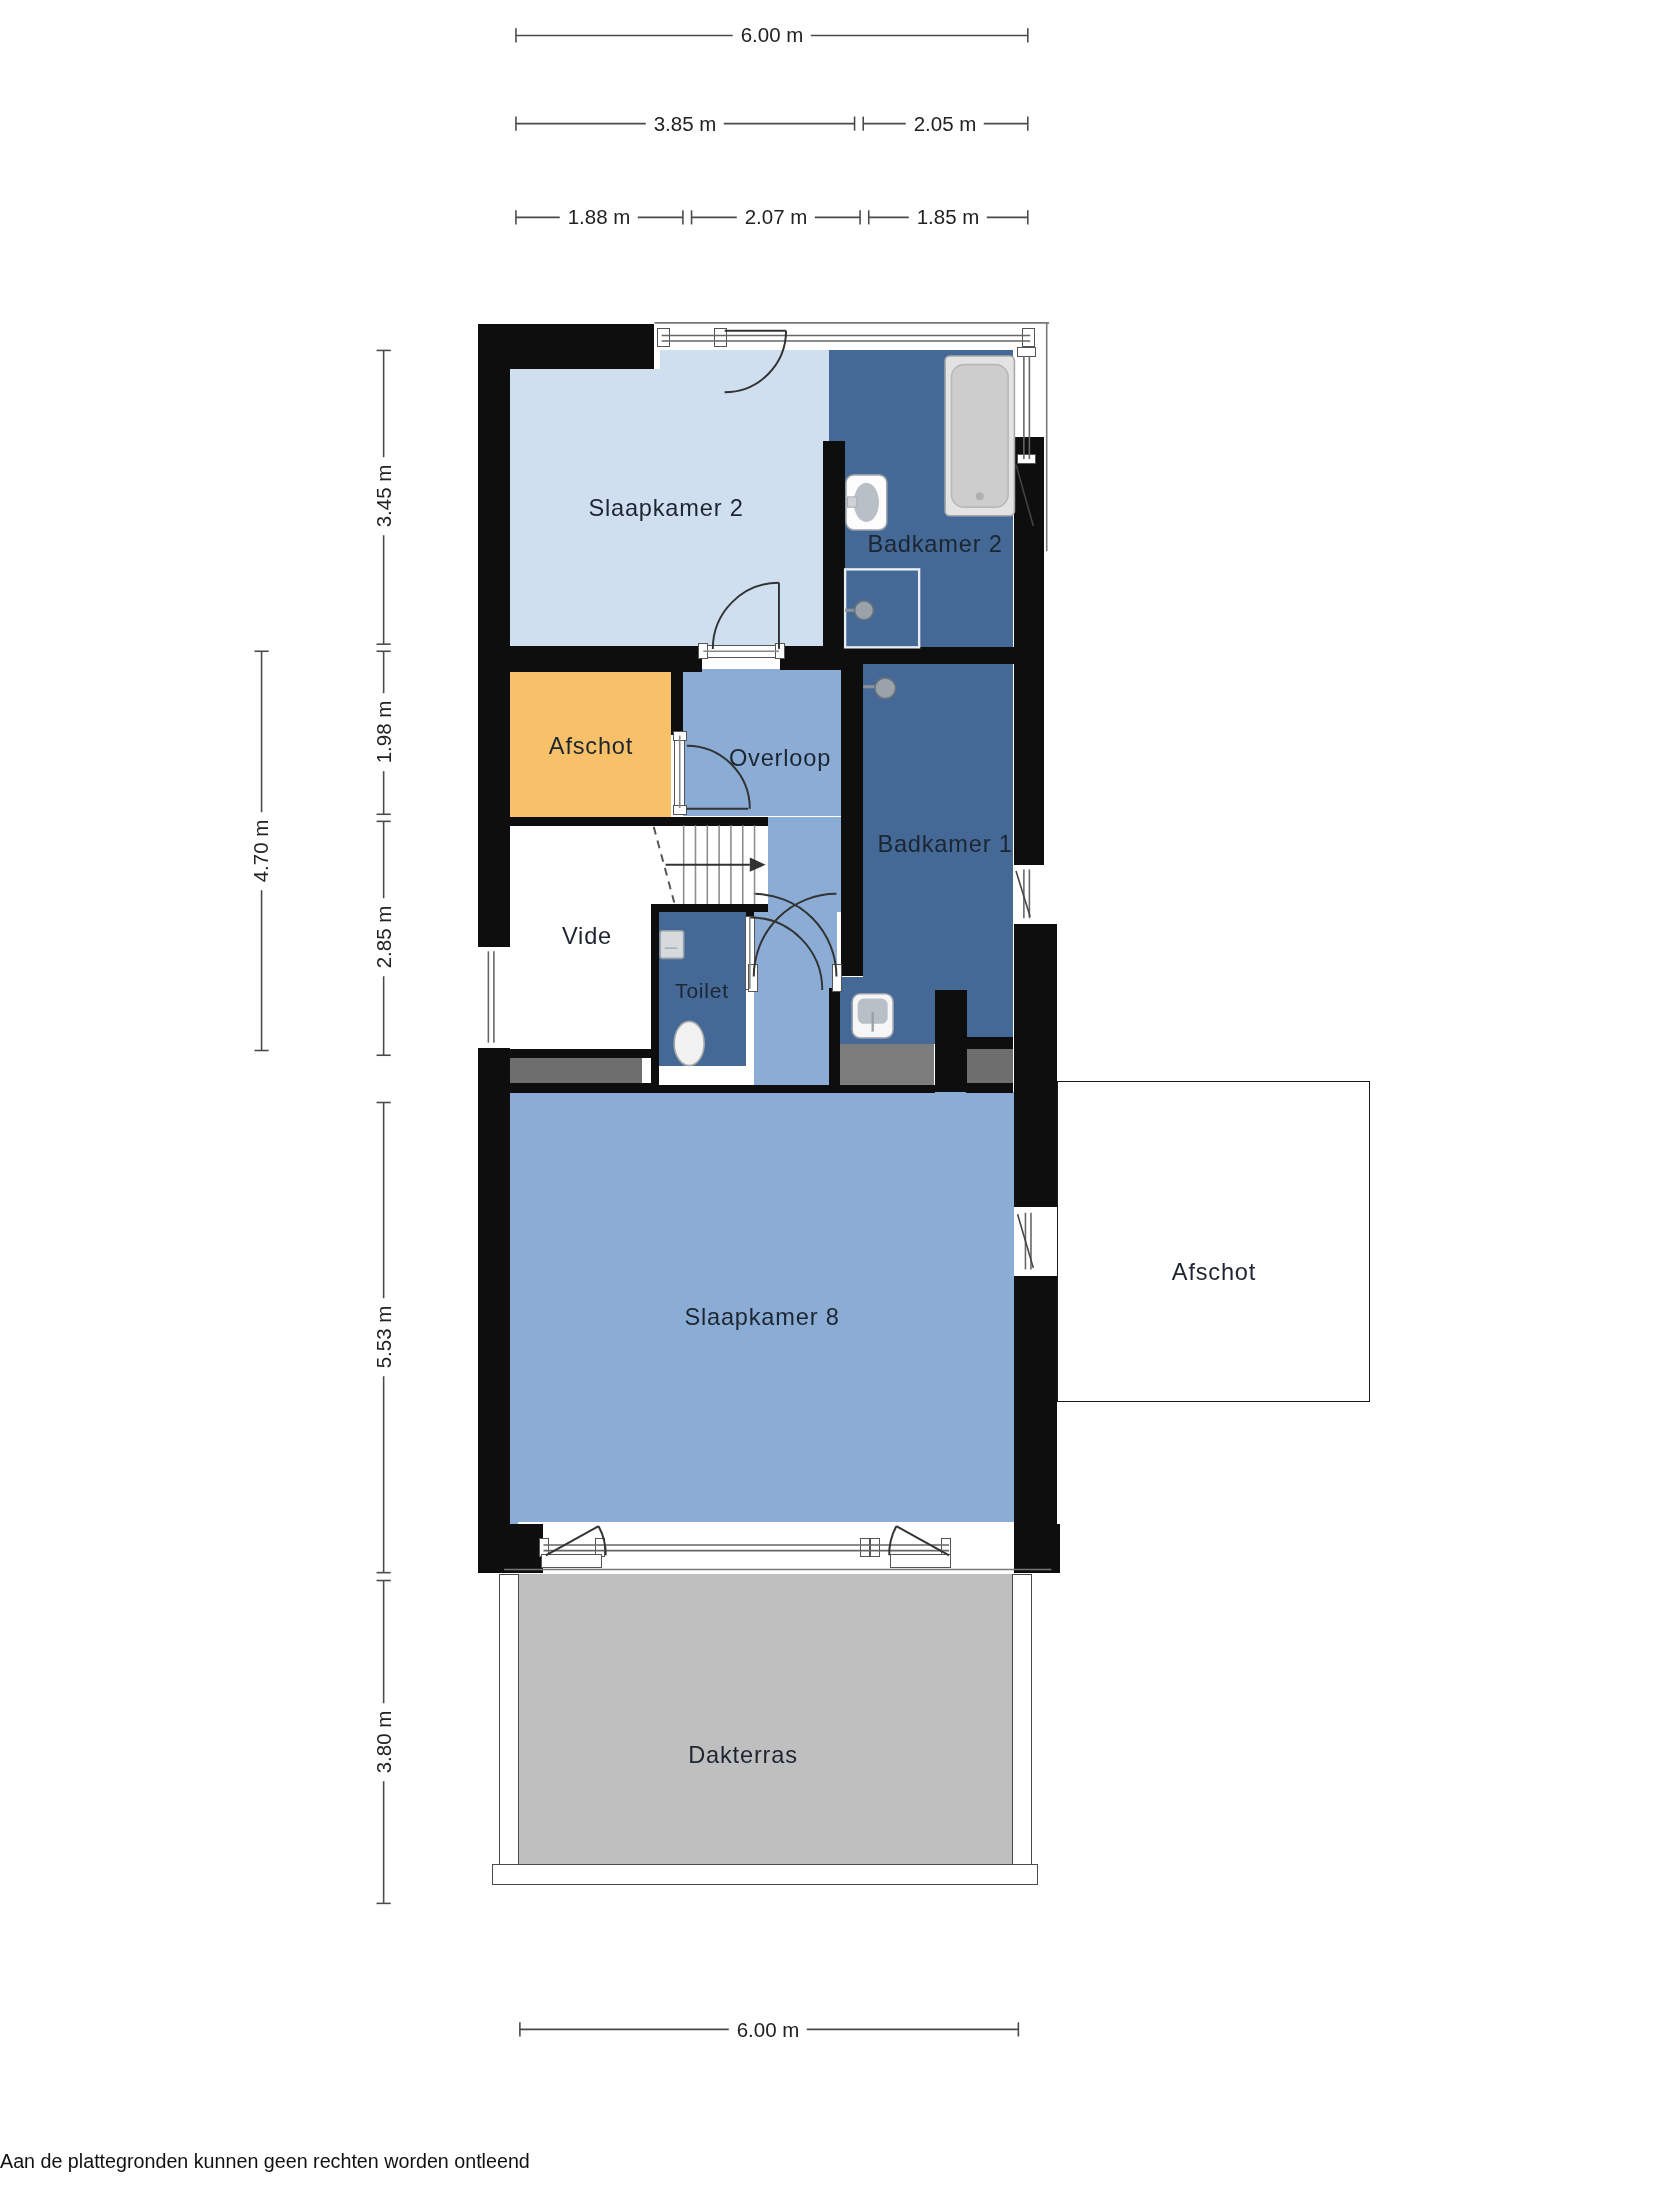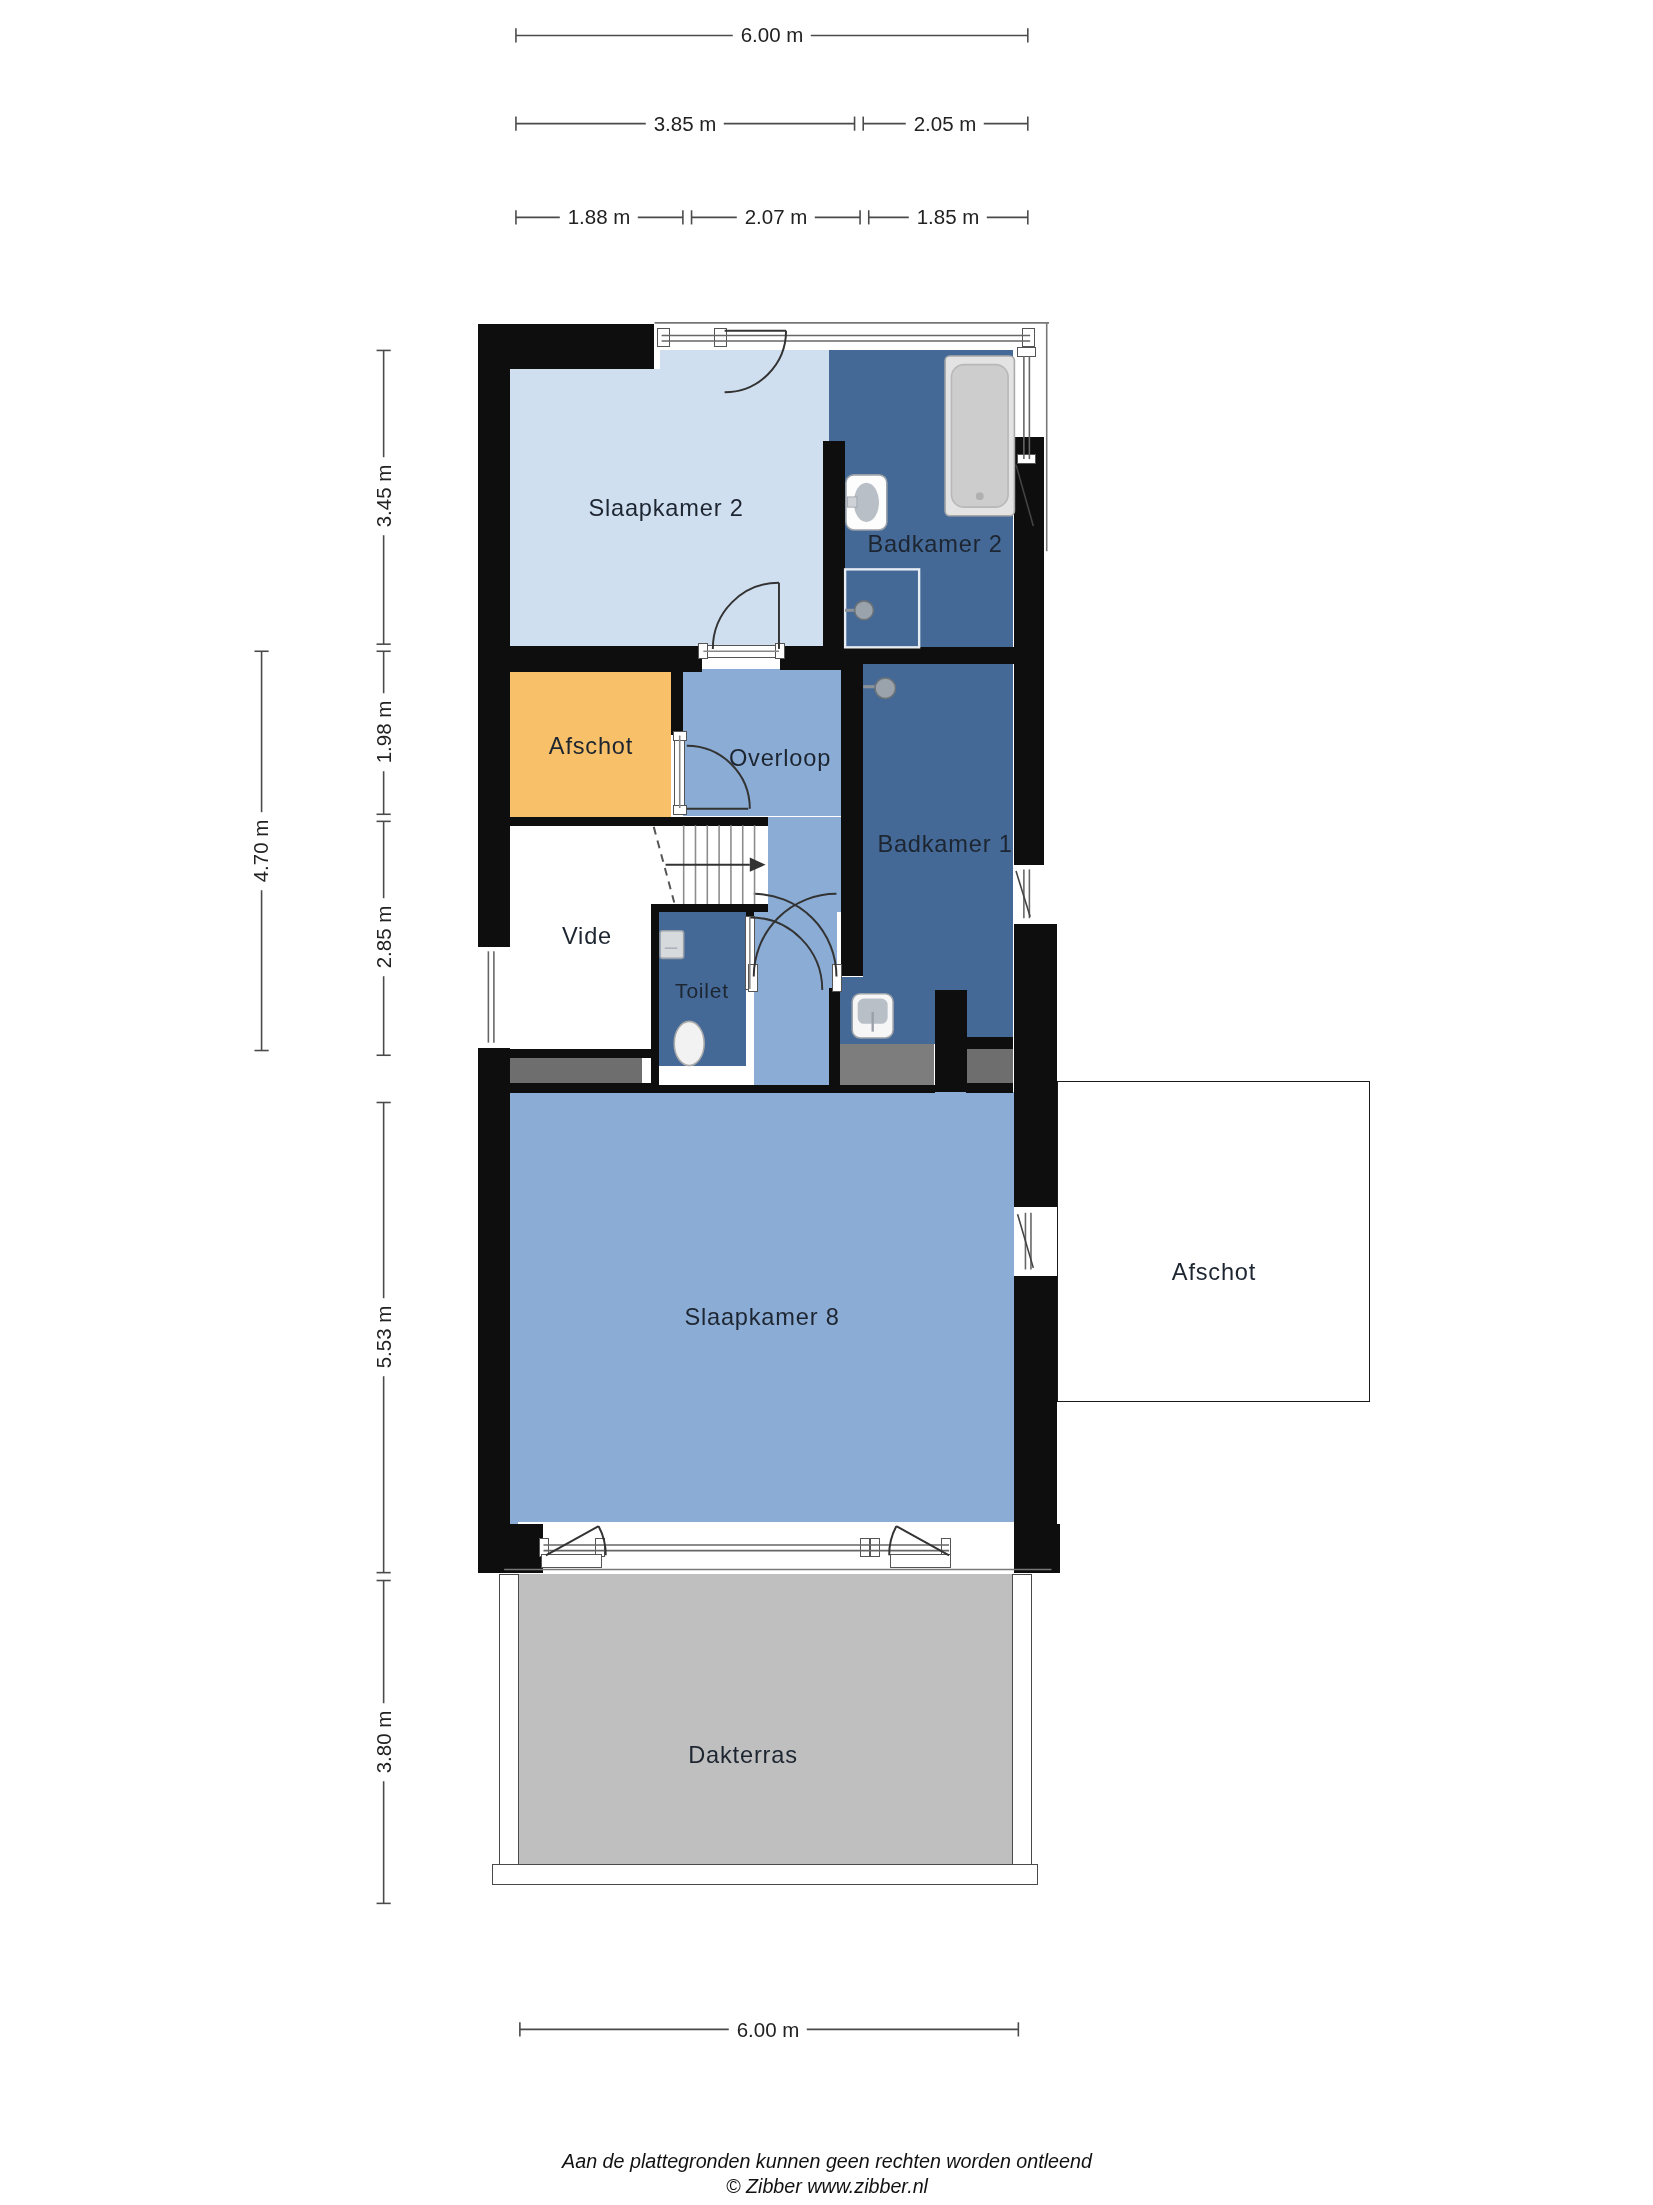--- a/index.html
+++ b/index.html
@@ -10,21 +10,21 @@
   .white-box{position:absolute;background:#ffffff;}
   .sill{position:absolute;background:#ffffff;border:0.8px solid #555;box-sizing:border-box;}
   .cap{position:absolute;background:#ffffff;border:0.8px solid #555;box-sizing:border-box;}
   .rail{position:absolute;background:#ffffff;border:0.8px solid #4a4a4a;box-sizing:border-box;}
   svg.overlay{position:absolute;left:0;top:0;z-index:40;}
   .room-label{position:absolute;z-index:60;transform:translate(-50%,-50%);
       font-size:23.6px;color:#1d2531;letter-spacing:0.8px;white-space:nowrap;}
   .dim-label{position:absolute;z-index:60;transform:translate(-50%,-50%);
       font-size:20.5px;color:#222;background:#fff;padding:0 7.9px;white-space:nowrap;}
   .dim-label.vert{transform:translate(-50%,-50%) rotate(-90deg);}
-  .footer{position:absolute;z-index:60;width:100%;text-align:center;color:#111;font-style:italic;}
+  .footer{position:absolute;z-index:60;width:100%;text-align:left;color:#111;}
   .afschot{position:absolute;background:#fff;border:1.6px solid #1b1b1b;box-sizing:border-box;z-index:5;}
 </style>
 </head>
 <body>
 
 <div class="canvas">
 
   <div class="room" style="left:510px;top:369px;width:150px;height:277px;background:var(--c-room_light_blue);"></div>
   <div class="room" style="left:660px;top:349px;width:169px;height:297px;background:var(--c-room_light_blue);"></div>
   <div class="room" style="left:829px;top:349px;width:184px;height:298px;background:var(--c-room_dark_blue);"></div>
@@ -254,16 +254,15 @@
   <div class="dim-label" style="left:948px;top:217px;">1.85 m</div>
   <div class="dim-label vert" style="left:384px;top:496px;">3.45 m</div>
   <div class="dim-label vert" style="left:384px;top:732px;">1.98 m</div>
   <div class="dim-label vert" style="left:384px;top:937px;">2.85 m</div>
   <div class="dim-label vert" style="left:384px;top:1337px;">5.53 m</div>
   <div class="dim-label vert" style="left:384px;top:1742px;">3.80 m</div>
   <div class="dim-label vert" style="left:261px;top:851px;">4.70 m</div>
   <div class="dim-label" style="left:768px;top:2030px;">6.00 m</div>
 
   <div class="footer" style="top:2150px;font-size:19.7px;">Aan de plattegronden kunnen geen rechten worden ontleend</div>
-  <div class="footer" style="top:2175px;font-size:19.7px;">© Zibber www.zibber.nl</div>
 
 </div>
 
 
 </body></html>

